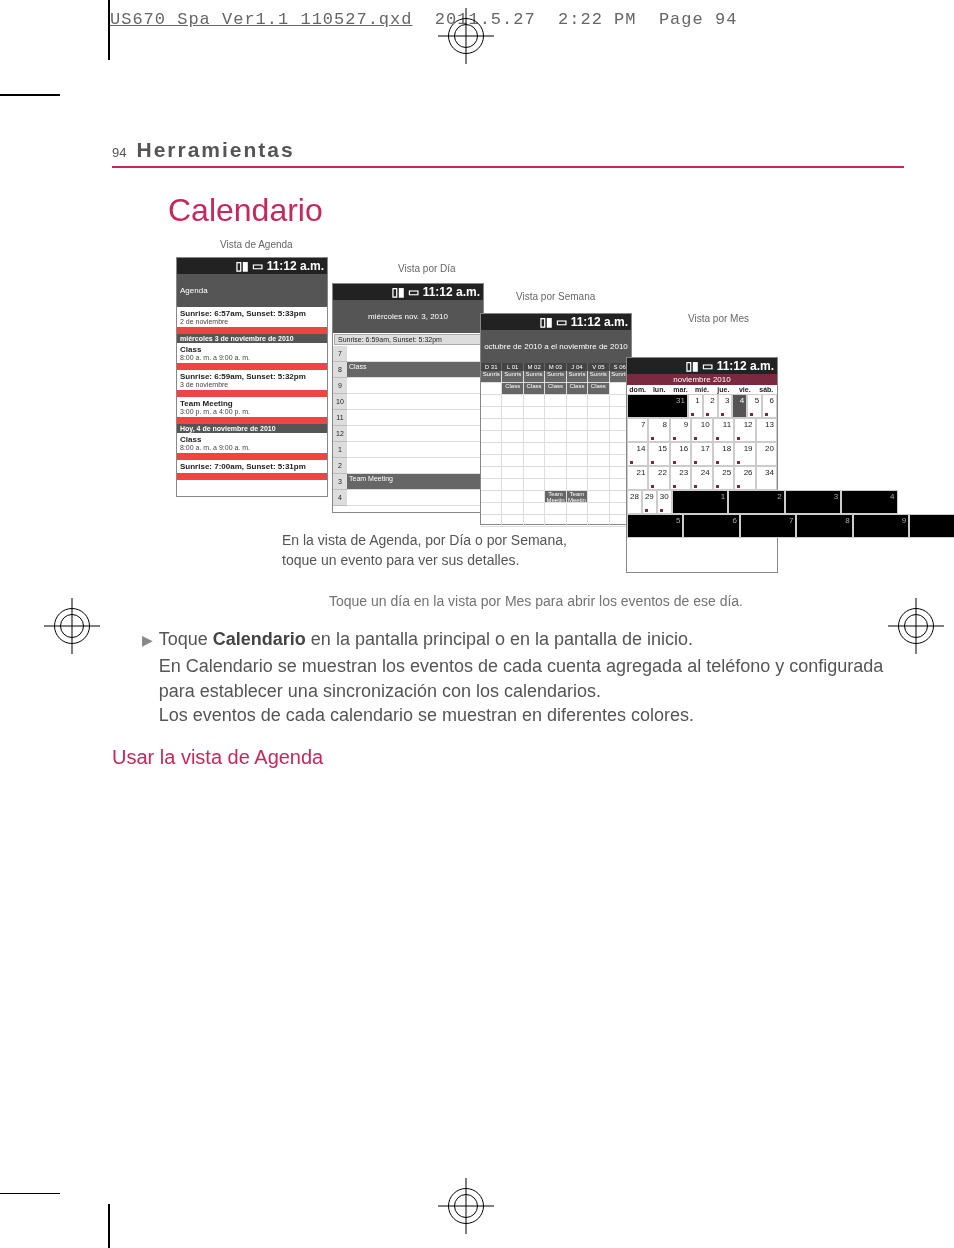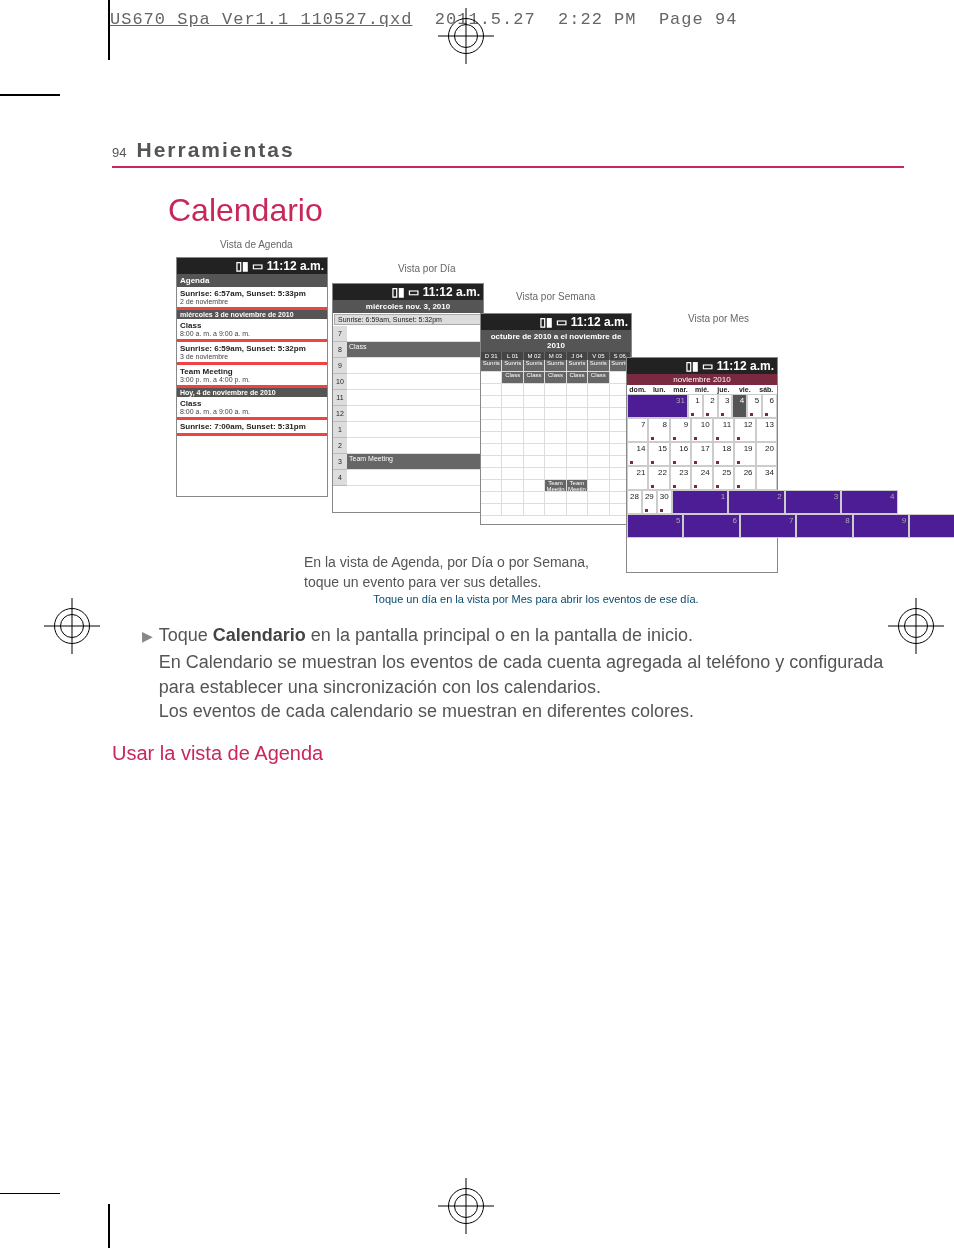--- a/index.html
+++ b/index.html
@@ -62,25 +62,25 @@
     position: absolute;
     background: #fff;
     border: 1px solid #888;
     font-size: 8px;
     color: #222;
   }
   .phone .statusbar {
     background:#222; color:#fff; font-size:12px; text-align:right;
     padding:1px 3px; font-weight:bold;
   }
-  .phone .hdr { background:#555; color:#fff; padding:2px 3px; font-weight:bold; font-size:8px; }
+  .phone .hdr { background:#555; color:#fff; padding:12px 3px; font-weight:normal; font-size:8px; }
   .phone .hdr.center { text-align:center; }
   .phone .sub { background:#ddd; font-size:7px; padding:1px 3px; border:1px solid #aaa; margin:1px; }
   .phone .daylabel { background:#555; color:#fff; font-size:7px; font-weight:bold; padding:1px 3px; }
-  .phone .item { padding:2px 3px; border-bottom:3px solid #ef4444; }
+  .phone .item { padding:2px 3px; border-bottom:7px solid #ef4444; }
   .phone .item .t1 { font-weight:bold; font-size:8px; }
   .phone .item .t2 { font-size:7px; color:#444; }
 
   .p-agenda { top:18px; left:8px; width:152px; height:240px; }
   .p-day    { top:44px; left:164px; width:152px; height:230px; }
   .p-week   { top:74px; left:312px; width:152px; height:212px; }
   .p-month  { top:118px; left:458px; width:152px; height:216px; }
 
   .p-day .grid, .p-week .wgrid { display:flex; }
   .p-day .hours { width:14px; background:#ddd; font-size:7px; }
@@ -93,27 +93,27 @@
   .p-week .whdr div { flex:1; text-align:center; padding:1px 0; border-right:1px solid #666; }
   .p-week .wrow { display:flex; height:12px; }
   .p-week .wrow div { flex:1; border-right:1px solid #ddd; border-bottom:1px solid #ddd; font-size:6px; }
   .p-week .classcell { background:#666; color:#fff; text-align:center; font-size:6px; }
 
   .p-month .mhdr { background:#7a2a40; color:#fff; text-align:center; font-size:8px; padding:1px; }
   .p-month .dow { display:flex; font-size:7px; font-weight:bold; }
   .p-month .dow div { flex:1; text-align:center; padding:1px 0; }
   .p-month .mrow { display:flex; }
   .p-month .mrow div { flex:1; height:24px; border:0.5px solid #ccc; font-size:8px; text-align:right; padding:1px 2px; position:relative; }
-  .p-month .mrow div.dim { color:#aaa; background:#4c1d95;padding-left:48px; }
+  .p-month .mrow div.dim { color:#aaa; background:#000000;padding-left:48px; }
   .p-month .mrow div.today { background:#555; color:#fff; }
   .p-month .mrow div .tick { position:absolute; bottom:1px; left:2px; width:3px; height:3px; background:#7a2a40; }
 
   .caption { font-size: 14px; color:#555; line-height:1.4; }
-  .cap1 { position:absolute; top:314px; left:114px; width:320px;margin-left:22px; }
-  .cap2 { font-size:11px; color:#0c4a6e; text-align:center; margin: -6px 0 18px 56px; }
+  .cap1 { position:absolute; top:292px; left:114px; width:320px; }
+  .cap2 { font-size:14px; color:#737373; text-align:center; margin: -6px 0 18px 56px; }
 
   h2.pink { color:#c8275a; font-weight:normal; font-size:20px; margin: 14px 0 8px 0; }
   .body { margin-left: 0; font-size:18px; line-height:1.38; color:#555; }
   .indent { margin-left: 56px; }
   .bullet-row { display:flex; margin-left: 30px; }
   .tri { color:#888; margin-right:6px; font-size:14px; line-height:26px; }
   .bold { font-weight:bold; color:#444; }
 </style>
 </head>
 <body>

